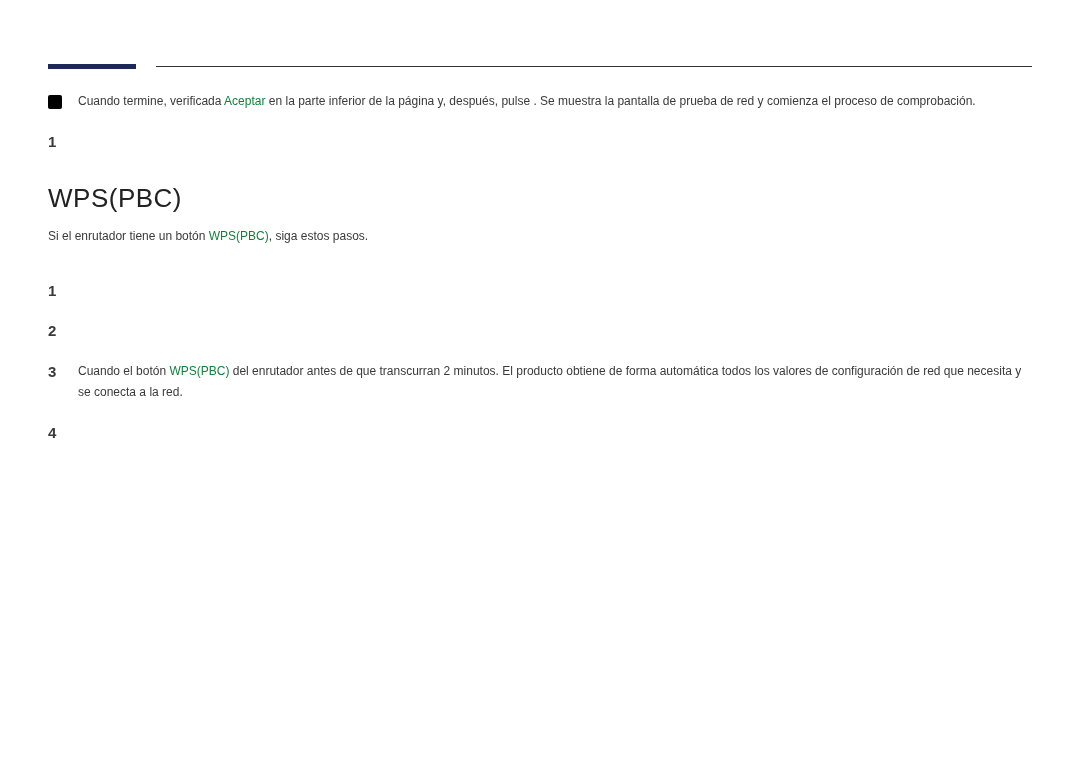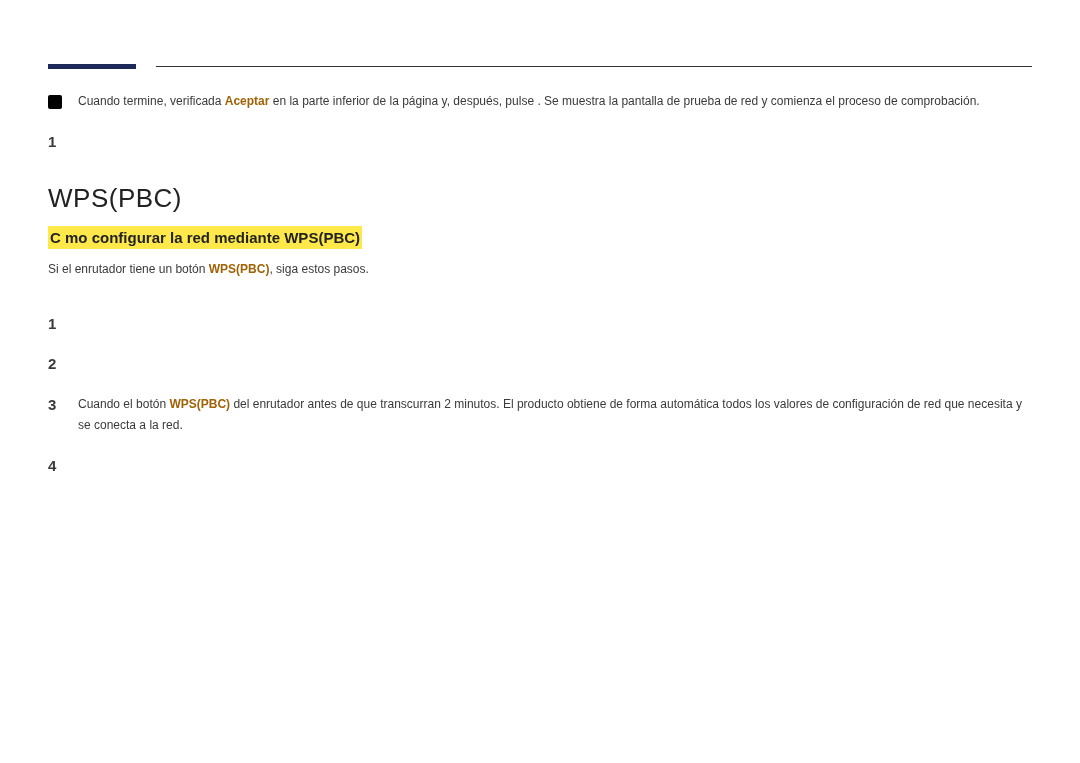--- a/index.html
+++ b/index.html
@@ -8,21 +8,21 @@
   .top-rule { display: flex; align-items: flex-end; margin-bottom: 22px; }
   .top-rule .accent { width: 88px; height: 5px; background: #1d2a59; margin-right: 20px; }
   .top-rule .line { flex: 1; height: 1px; background: #333; margin-bottom: 2px; }
   .row { display: flex; margin-bottom: 18px; }
   .row .num { width: 30px; flex-shrink: 0; font-size: 15px; font-weight: bold; line-height: 1.5; }
   .row .num.info { font-size: 14px; }
   .row .txt { font-size: 12px; line-height: 1.8; color: #3a3a3a; }
   .section-title { font-size: 26px; font-weight: 400; color: #222; margin-top: 30px; margin-bottom: 12px; letter-spacing: 0.5px; }
   .subheading { display: inline-block; background: #ffe94a; font-size: 15px; font-weight: bold; color: #222; padding: 3px 2px 3px 2px; margin-bottom: 10px; }
   .intro { font-size: 12px; line-height: 1.8; margin-bottom: 32px; }
-  .red { color: #a16207; font-weight: bold; }
+  .red { color: #15803d; font-weight: normal; }
   .info-icon { display: inline-block; width: 14px; height: 14px; background: #000; color: #000; border-radius: 2px; text-align: center; font-size: 11px; line-height: 14px; font-weight: bold; vertical-align: middle; position: relative; }
   .info-icon::after { content: ""; }
 </style>
 </head>
 <body>
 
 <div class="page">
 
   <div class="top-rule">
     <div class="accent"></div>
@@ -35,23 +35,20 @@
       <span>Cuando termine, verificada </span><span class="red">Aceptar</span><span> en la parte inferior de la página y, después, pulse . Se muestra la pantalla de prueba de red y comienza el proceso de comprobación.</span>
     </div>
   </div>
 
   <div class="row">
     <div class="num">1</div>
   </div>
 
   <h2 class="section-title">WPS(PBC)</h2>
 
-  <div>
-    <span class="subheading">C mo configurar la red mediante WPS(PBC)</span>
-  </div>
 
   <p class="intro">
     <span>Si el enrutador tiene un botón </span><span class="red">WPS(PBC)</span><span>, siga estos pasos.</span>
   </p>
 
   <div id="steps">
       <div class="row">
         <div class="num">1</div>
       </div>
       <div class="row">

